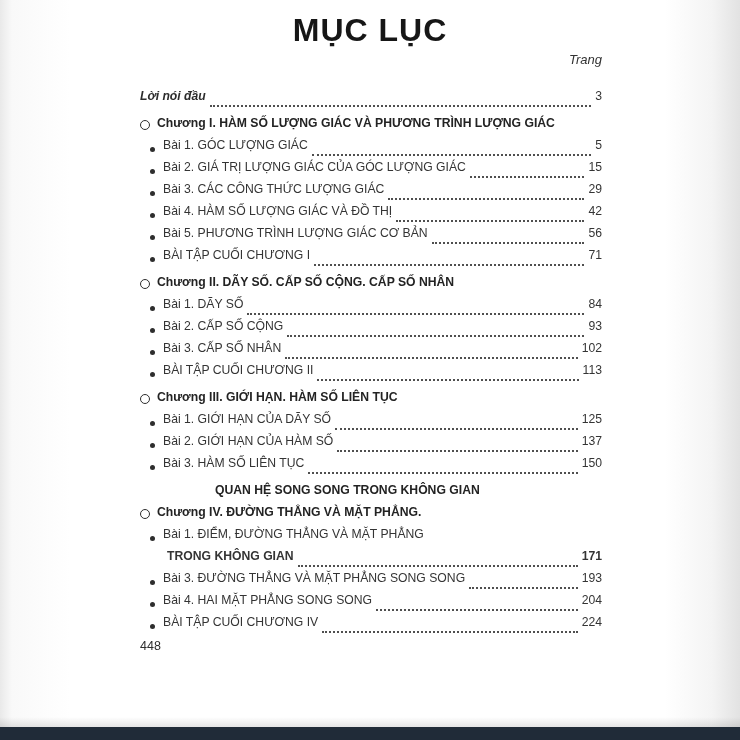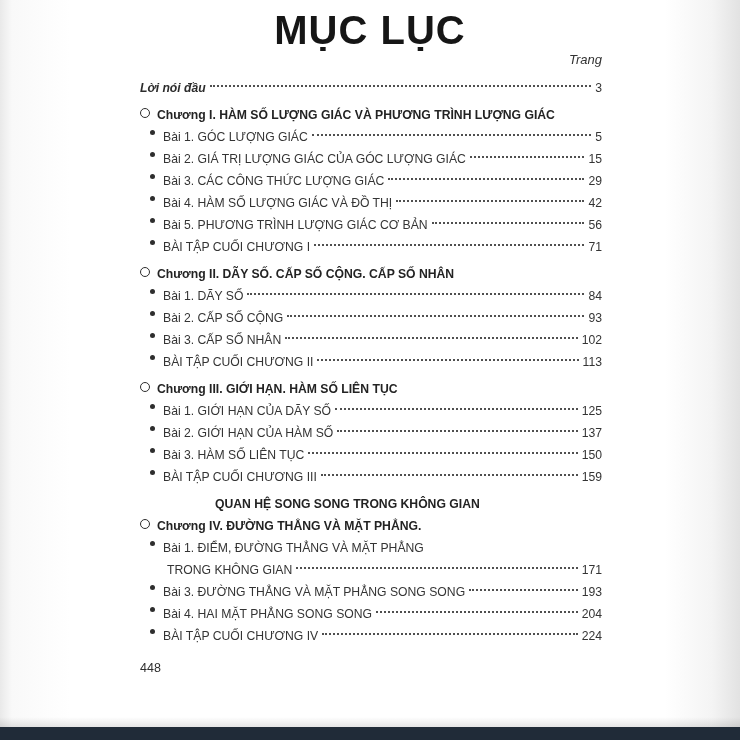--- a/index.html
+++ b/index.html
@@ -5,39 +5,39 @@
   html,body { margin:0; padding:0; background:#ffffff; }
   .photo {
     position:relative; width:740px; height:740px; overflow:hidden;
     font-family:"Liberation Sans", sans-serif;
     background: linear-gradient(to right,
       #e9e9e9 0px, #f9f9f9 12px, #ffffff 70px,
       #ffffff 665px, #f4f4f4 712px, #e2e2e2 740px);
   }
   .page-title {
     margin:14px 0 0 0; text-align:center;
-    font-size:40px; line-height:32px; font-weight:bold;
+    font-size:32px; line-height:32px; font-weight:bold;
     letter-spacing:1px; color:#161616;
   }
   .trang-line {
     width:462px; margin:6px 0 0 140px; text-align:right;
     font-style:italic; font-size:13px; color:#333;
   }
   .toc {
     width:462px; margin:14px 0 0 140px;
     color:#343434; font-size:12.2px;
   }
   .row {
-    display:flex; align-items:flex-start; height:22px; white-space:nowrap;
+    display:flex; align-items:flex-end; height:22px; white-space:nowrap;
   }
   .chapter-block { margin-top:5px; }
   .preface-label { font-weight:bold; font-style:italic; color:#2c2c2c; }
   .chapter-label { font-weight:bold; color:#232323; }
   .item-row { padding-left:10px; }
-  .cont-indent { padding-left:27px; }
+  .cont-indent { padding-left:27px;font-weight:bold; }
   .chapter-cont-indent { padding-left:75px; }
   .circle-marker {
     width:8px; height:8px; border:1.6px solid #2e2e2e; border-radius:50%;
     margin-right:7px; flex:0 0 auto;
   }
   .bullet-marker {
     width:5px; height:5px; background:#2e2e2e; border-radius:50%;
     margin-right:8px; flex:0 0 auto;
   }
   .leader {
@@ -164,26 +164,20 @@
         <span class="label">Bài 2. GIỚI HẠN CỦA HÀM SỐ</span>
         <span class="leader"></span>
         <span class="pnum">137</span>
       </div>
       <div class="row item-row">
         <span class="bullet-marker"></span>
         <span class="label">Bài 3. HÀM SỐ LIÊN TỤC</span>
         <span class="leader"></span>
         <span class="pnum">150</span>
       </div>
-      <div class="row item-row">
-        <span class="bullet-marker"></span>
-        <span class="label">BÀI TẬP CUỐI CHƯƠNG III</span>
-        <span class="leader"></span>
-        <span class="pnum">159</span>
-      </div>
     </div>
 
     <div class="chapter-block">
       <div class="row chapter-cont-indent">
         <span class="chapter-label">QUAN HỆ SONG SONG TRONG KHÔNG GIAN</span>
       </div>
       <div class="row">
         <span class="circle-marker"></span>
         <span class="chapter-label">Chương IV. ĐƯỜNG THẲNG VÀ MẶT PHẲNG.</span>
       </div>

